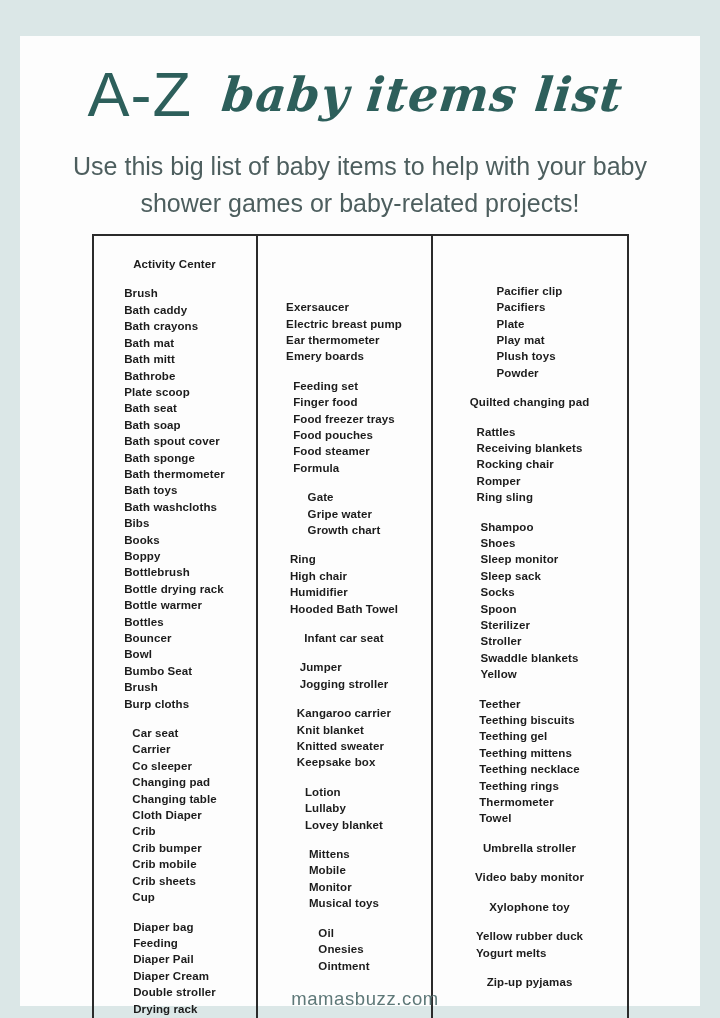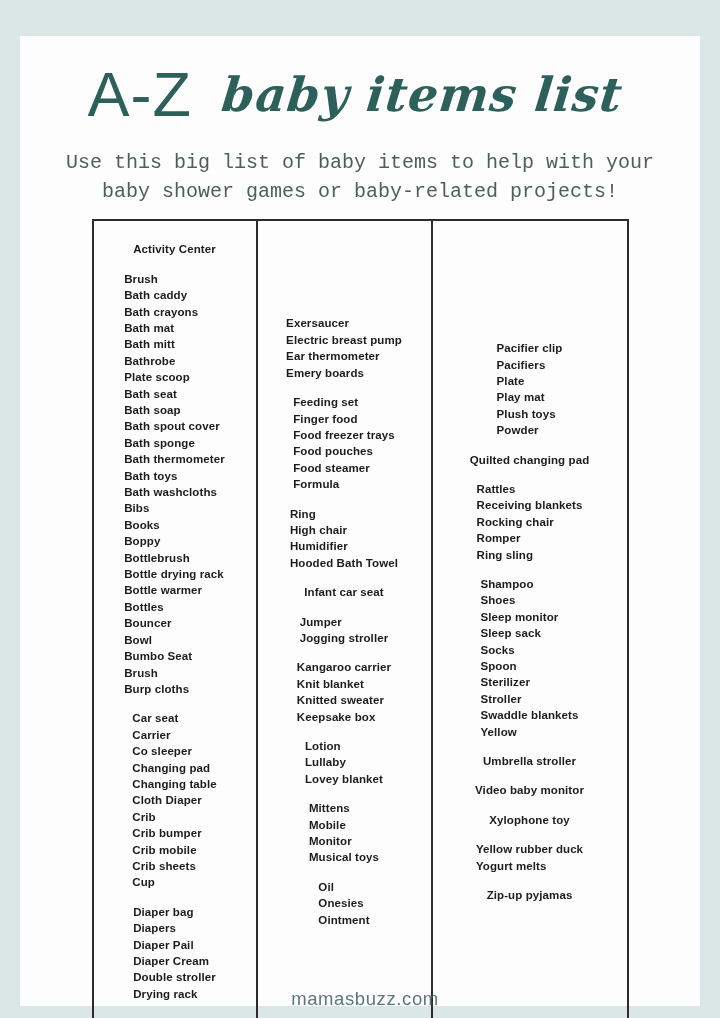--- a/index.html
+++ b/index.html
@@ -38,23 +38,22 @@
     font-style:italic;font-weight:bold;
     font-size:47px;line-height:1;
     transform:skewX(-6deg);
     letter-spacing:1px;
     padding-right:10px;
   }
   .subtitle{
     margin:8px auto 0;width:620px;
     text-align:center;
     color:var(--subtitle);
-    font-size:20px;font-weight:500;
+    font-size:25px;font-weight:500;
     line-height:1.47;
-    font-family:Liberation Mono, monospace;
   }
   .table{
     width:533px;height:802px;
     margin:12px auto 0;
     border:2px solid var(--tborder);
     display:flex;
   }
   .column{
     display:flex;flex-direction:column;
     justify-content:center;align-items:center;
@@ -134,41 +133,46 @@
           <div class="item">Changing table</div>
           <div class="item">Cloth Diaper</div>
           <div class="item">Crib</div>
           <div class="item">Crib bumper</div>
           <div class="item">Crib mobile</div>
           <div class="item">Crib sheets</div>
           <div class="item">Cup</div>
         </div>
         <div class="group">
           <div class="item">Diaper bag</div>
-          <div class="item">Diapers</div>
+          <div class="item">Feeding</div>
           <div class="item">Diaper Pail</div>
           <div class="item">Diaper Cream</div>
           <div class="item">Double stroller</div>
           <div class="item">Drying rack</div>
         </div>
       </div>
     <div class="column c2">
         <div class="group">
           <div class="item">Exersaucer</div>
           <div class="item">Electric breast pump</div>
           <div class="item">Ear thermometer</div>
           <div class="item">Emery boards</div>
         </div>
         <div class="group">
           <div class="item">Feeding set</div>
           <div class="item">Finger food</div>
           <div class="item">Food freezer trays</div>
           <div class="item">Food pouches</div>
           <div class="item">Food steamer</div>
           <div class="item">Formula</div>
+        </div>
+        <div class="group">
+          <div class="item">Gate</div>
+          <div class="item">Gripe water</div>
+          <div class="item">Growth chart</div>
         </div>
         <div class="group">
           <div class="item">Ring</div>
           <div class="item">High chair</div>
           <div class="item">Humidifier</div>
           <div class="item">Hooded Bath Towel</div>
         </div>
         <div class="group">
           <div class="item">Infant car seat</div>
         </div>
@@ -224,20 +228,30 @@
           <div class="item">Sleep monitor</div>
           <div class="item">Sleep sack</div>
           <div class="item">Socks</div>
           <div class="item">Spoon</div>
           <div class="item">Sterilizer</div>
           <div class="item">Stroller</div>
           <div class="item">Swaddle blankets</div>
           <div class="item">Yellow</div>
         </div>
         <div class="group">
+          <div class="item">Teether</div>
+          <div class="item">Teething biscuits</div>
+          <div class="item">Teething gel</div>
+          <div class="item">Teething mittens</div>
+          <div class="item">Teething necklace</div>
+          <div class="item">Teething rings</div>
+          <div class="item">Thermometer</div>
+          <div class="item">Towel</div>
+        </div>
+        <div class="group">
           <div class="item">Umbrella stroller</div>
         </div>
         <div class="group">
           <div class="item">Video baby monitor</div>
         </div>
         <div class="group">
           <div class="item">Xylophone toy</div>
         </div>
         <div class="group">
           <div class="item">Yellow rubber duck</div>

